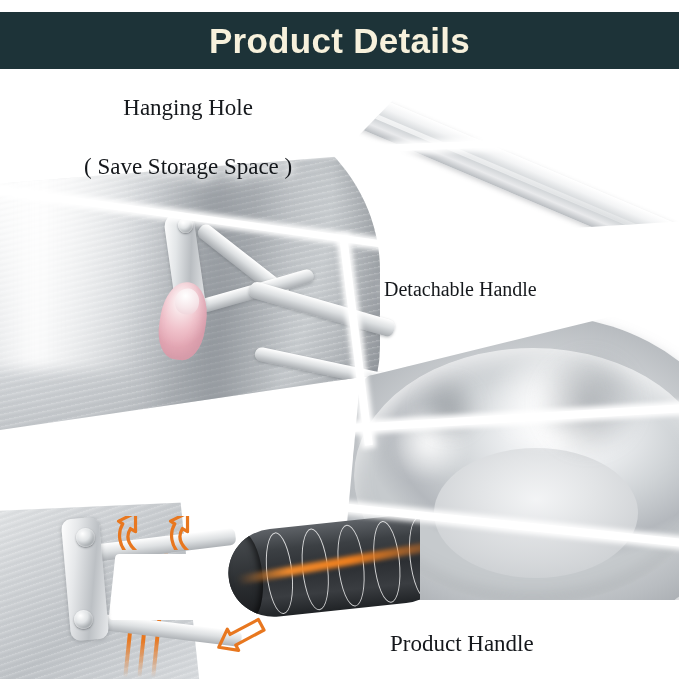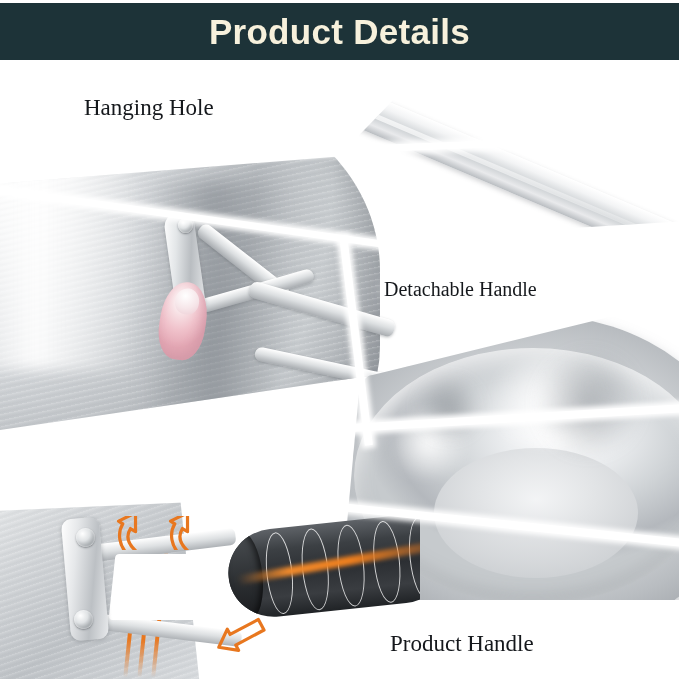--- a/index.html
+++ b/index.html
@@ -7,21 +7,21 @@
 
   #page{
     position:relative;
     width:679px;height:679px;
     overflow:hidden;
     background:#ffffff;
   }
 
   
   .header{
-    position:absolute;left:0;top:3px;width:679px;height:57px;
+    position:absolute;left:0;top:12px;width:679px;height:57px;
     background:#1d3338;
     display:flex;align-items:center;justify-content:center;
     z-index:60;
   }
   .header-title{
     font-family:"Liberation Sans",sans-serif;
     font-weight:bold;
     font-size:35px;
     letter-spacing:.3px;
     color:#f7f1dc;
@@ -365,20 +365,21 @@
   </div>
 
   <div class="seam seam1"></div>
   <div class="seam seam2"></div>
   <div class="seam seam3"></div>
   <div class="seam seam4"></div>
   <div class="seam seam-v"></div>
 
   <div class="label lbl-hanging">
     <div>Hanging Hole</div>
+    <div>( Save Storage Space )</div>
   </div>
 
   <div class="label lbl-detach">
     <div>Detachable Handle</div>
   </div>
 
 
   <div class="label lbl-hollow">
     <div>Product Handle</div>
     

